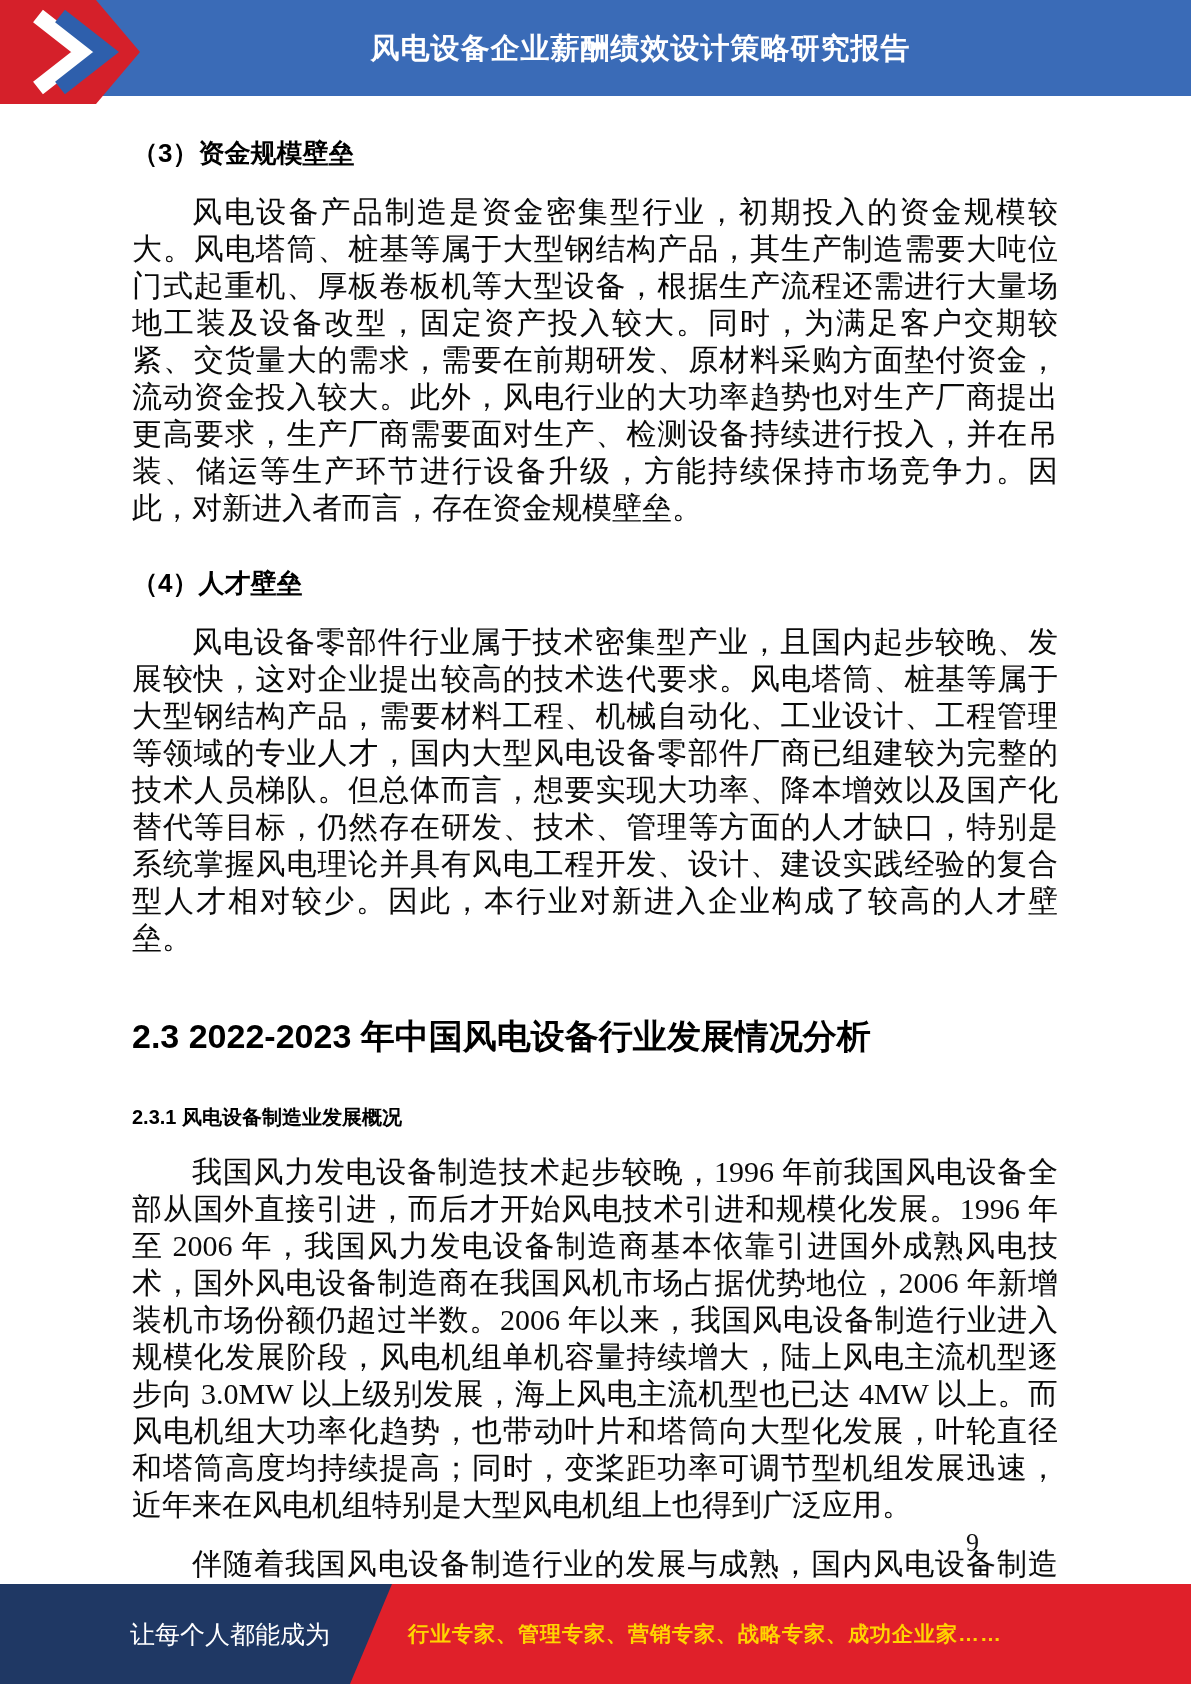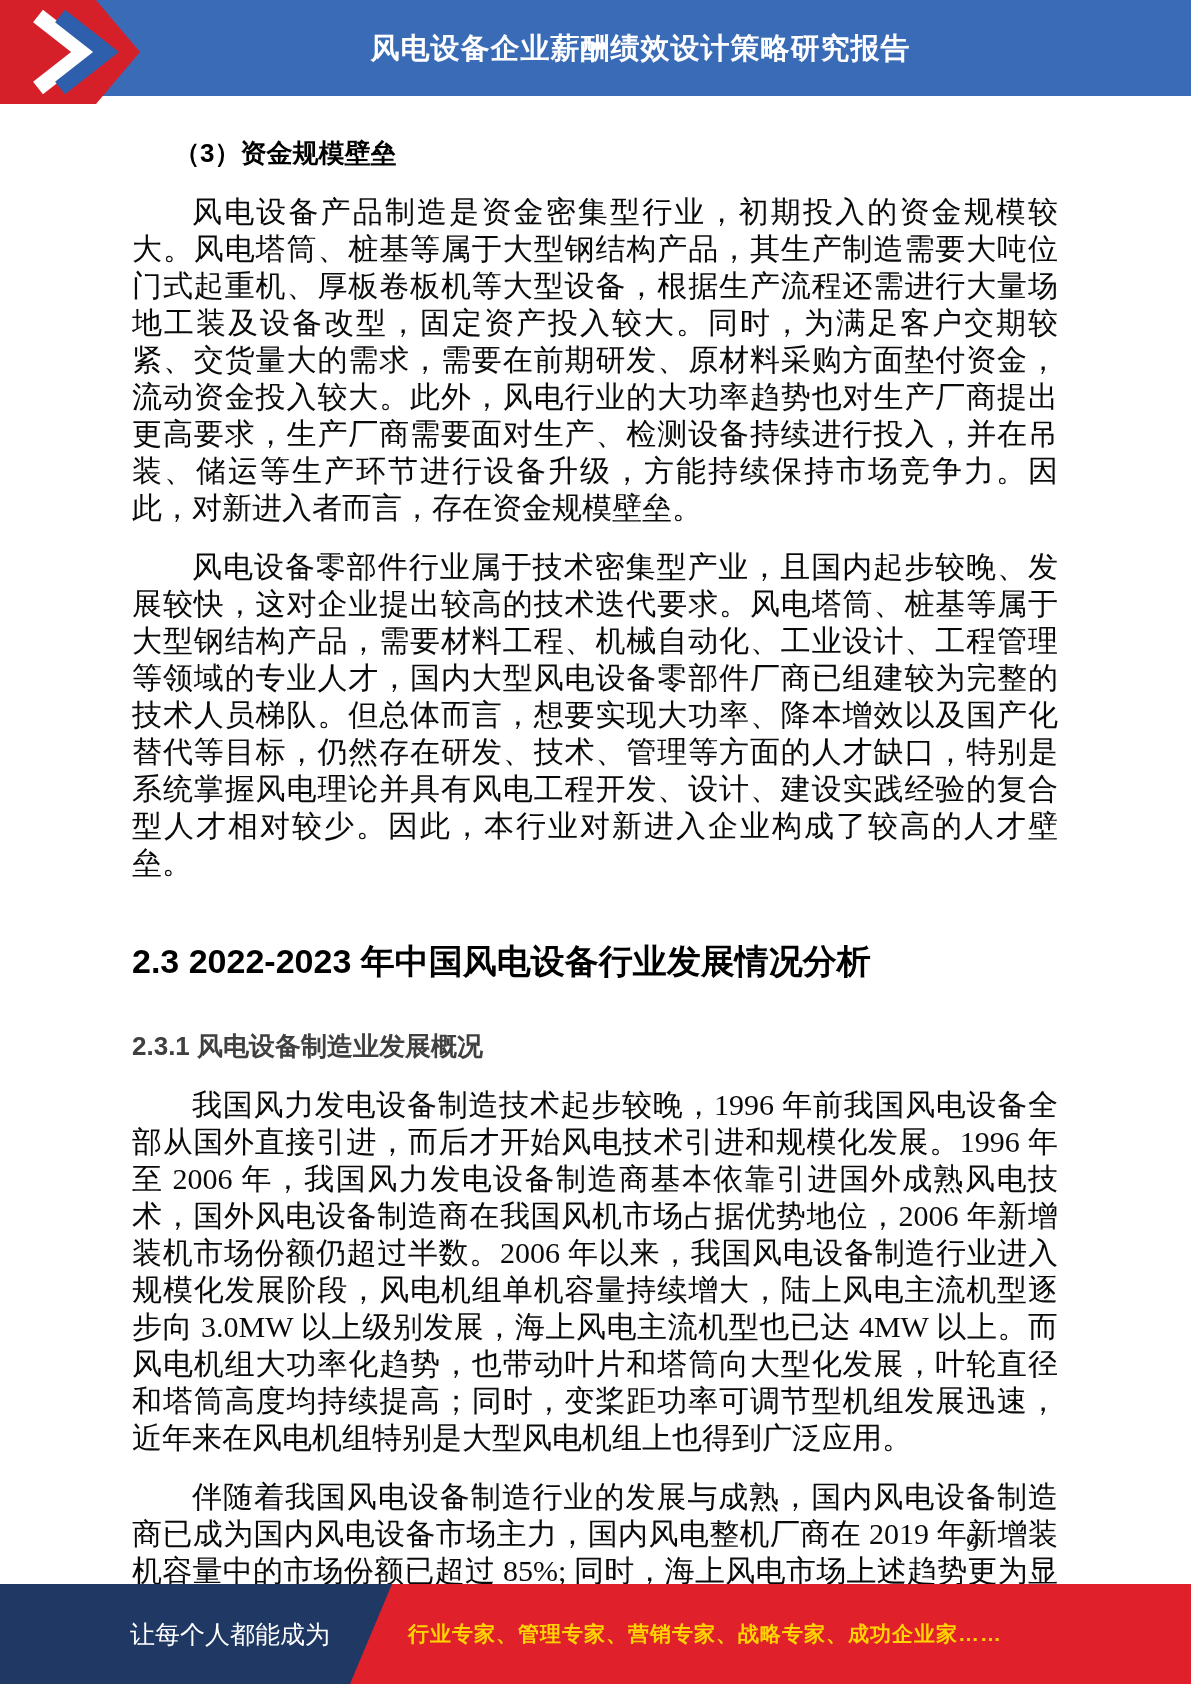--- a/index.html
+++ b/index.html
@@ -46,36 +46,35 @@
     position: absolute;
     top: 96px;
     left: 132px;
     width: 926px;
   }
   .sub-heading {
     font-family: "Liberation Sans", "DejaVu Sans", sans-serif;
     font-weight: 700;
     font-size: 26px;
     color: #000;
-    margin-left: 42px;
   }
   .h3 { margin-top: 40px; }
   .h4 { margin-top: 40px; }
   .section-heading {
     font-family: "Liberation Sans", "DejaVu Sans", sans-serif;
     font-weight: 700;
     font-size: 34px;
     color: #000;
     margin-top: 58px;
   }
   .subsection-heading {
     font-family: "Liberation Sans", "DejaVu Sans", sans-serif;
     font-weight: 700;
-    font-size: 26px;
-    color: #404040;
+    font-size: 20px;
+    color: #000000;
     margin-top: 44px;
   }
   .body-para {
     margin-top: 22px;
     font-size: 30px;
     line-height: 37px;
     text-align: justify;
     text-indent: 2em;
     color: #0a0a0a;
   }
@@ -142,20 +141,21 @@
     <polyline points="38,16 84,52 38,88" fill="none" stroke="#ffffff" stroke-width="16"></polyline>
     <polyline points="60,16 106,52 60,88" fill="none" stroke="#2e5fac" stroke-width="16"></polyline>
   </svg>
 
   <div class="content">
 
     <div class="sub-heading h3">（3）资金规模壁垒</div>
 
     <p class="body-para">风电设备产品制造是资金密集型行业，初期投入的资金规模较大。风电塔筒、桩基等属于大型钢结构产品，其生产制造需要大吨位门式起重机、厚板卷板机等大型设备，根据生产流程还需进行大量场地工装及设备改型，固定资产投入较大。同时，为满足客户交期较紧、交货量大的需求，需要在前期研发、原材料采购方面垫付资金，流动资金投入较大。此外，风电行业的大功率趋势也对生产厂商提出更高要求，生产厂商需要面对生产、检测设备持续进行投入，并在吊装、储运等生产环节进行设备升级，方能持续保持市场竞争力。因此，对新进入者而言，存在资金规模壁垒。</p>
 
+    <div class="sub-heading h4">（4）人才壁垒</div>
 
     <p class="body-para">风电设备零部件行业属于技术密集型产业，且国内起步较晚、发展较快，这对企业提出较高的技术迭代要求。风电塔筒、桩基等属于大型钢结构产品，需要材料工程、机械自动化、工业设计、工程管理等领域的专业人才，国内大型风电设备零部件厂商已组建较为完整的技术人员梯队。但总体而言，想要实现大功率、降本增效以及国产化替代等目标，仍然存在研发、技术、管理等方面的人才缺口，特别是系统掌握风电理论并具有风电工程开发、设计、建设实践经验的复合型人才相对较少。因此，本行业对新进入企业构成了较高的人才壁垒。</p>
 
     <div class="section-heading">2.3 2022-2023 年中国风电设备行业发展情况分析</div>
 
     <div class="subsection-heading">2.3.1 风电设备制造业发展概况</div>
 
     <p class="body-para">我国风力发电设备制造技术起步较晚，1996 年前我国风电设备全部从国外直接引进，而后才开始风电技术引进和规模化发展。1996 年至 2006 年，我国风力发电设备制造商基本依靠引进国外成熟风电技术，国外风电设备制造商在我国风机市场占据优势地位，2006 年新增装机市场份额仍超过半数。2006 年以来，我国风电设备制造行业进入规模化发展阶段，风电机组单机容量持续增大，陆上风电主流机型逐步向 3.0MW 以上级别发展，海上风电主流机型也已达 4MW 以上。而风电机组大功率化趋势，也带动叶片和塔筒向大型化发展，叶轮直径和塔筒高度均持续提高；同时，变桨距功率可调节型机组发展迅速，近年来在风电机组特别是大型风电机组上也得到广泛应用。</p>
 
     <p class="body-para">伴随着我国风电设备制造行业的发展与成熟，国内风电设备制造商已成为国内风电设备市场主力，国内风电整机厂商在 2019 年新增装机容量中的市场份额已超过 85%; 同时，海上风电市场上述趋势更为显著，2019 年海上风电新增装机容量中国内厂商的市场份额超过 95%，上海电气、远景能源、金风科技及明阳智能也成为全球第三至第六大海上风电制造商，发展态势良好。国内风电整机国产化程度的大幅提高，也为国内上游风电零部件厂商带来良好发展机遇，风电产业链各环节处</p>

